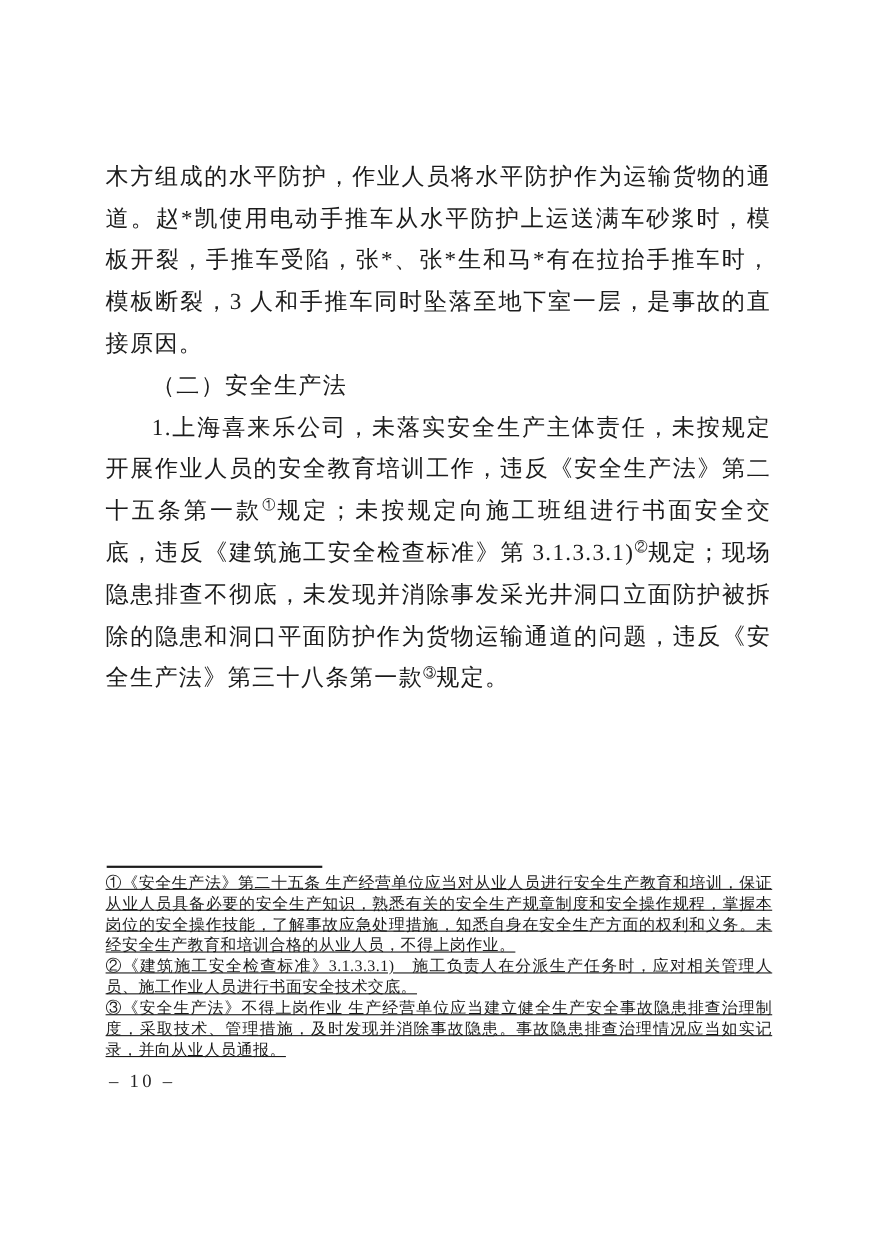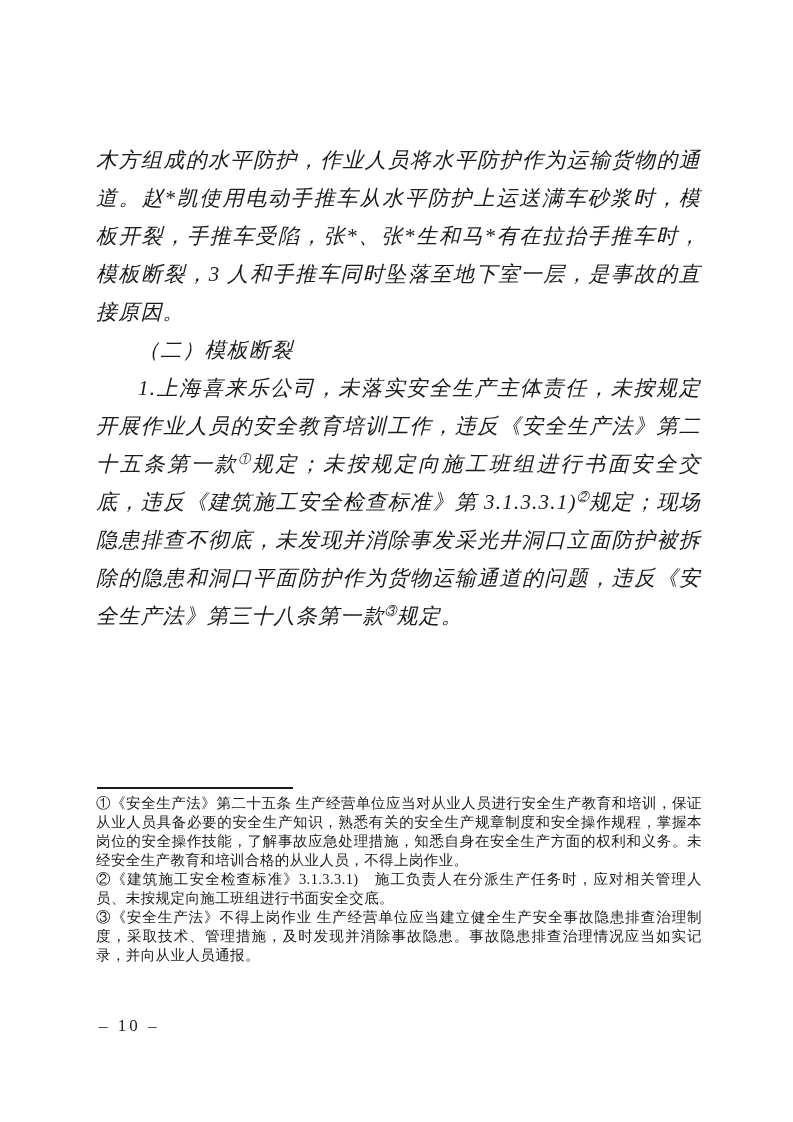--- a/index.html
+++ b/index.html
@@ -24,21 +24,20 @@
     top: 141px;
     width: 605px;
   }
   .para {
     margin: 0;
     font-size: 21px;
     line-height: 38px;
     letter-spacing: 1.2px;
     text-align: justify;
     word-break: break-all;
-    font-style: italic;
   }
   .para.indent { text-indent: 2em; }
   .para sup {
     font-size: 12px;
     line-height: 0;
     vertical-align: super;
     letter-spacing: 0;
   }
   .footnote-sep {
     position: absolute;
@@ -54,44 +53,45 @@
     top: 794px;
     width: 606px;
   }
   .fn {
     margin: 0;
     font-size: 14.5px;
     line-height: 19px;
     letter-spacing: 0.4px;
     text-align: justify;
     word-break: break-all;
+    text-decoration: underline;
   }
   .page-number {
     position: absolute;
     left: 99px;
-    top: 1016px;
+    top: 973px;
     font-size: 17px;
     letter-spacing: 3px;
     color: #222222;
   }
 </style>
 </head>
 <body>
 
 <div class="sheet">
 
   <main class="content">
     <p class="para"><span>木方组成的水平防护，作业人员将水平防护作为运输货物的通道。赵*凯使用电动手推车从水平防护上运送满车砂浆时，模板开裂，手推车受陷，张*、张*生和马*有在拉抬手推车时，模板断裂，3 人和手推车同时坠落至地下室一层，是事故的直接原因。</span></p>
-    <p class="para indent"><span>（二）模板断裂</span></p>
+    <p class="para indent"><span>（二）安全生产法</span></p>
     <p class="para indent"><span>1.上海喜来乐公司，未落实安全生产主体责任，未按规定开展作业人员的安全教育培训工作，违反《安全生产法》第二十五条第一款</span><sup>①</sup><span>规定；未按规定向施工班组进行书面安全交底，违反《建筑施工安全检查标准》第 3.1.3.3.1)</span><sup>②</sup><span>规定；现场隐患排查不彻底，未发现并消除事发采光井洞口立面防护被拆除的隐患和洞口平面防护作为货物运输通道的问题，违反《安全生产法》第三十八条第一款</span><sup>③</sup><span>规定。</span></p>
   </main>
 
   <div class="footnote-sep"></div>
 
   <section class="footnotes">
     <p class="fn">①《安全生产法》第二十五条 生产经营单位应当对从业人员进行安全生产教育和培训，保证从业人员具备必要的安全生产知识，熟悉有关的安全生产规章制度和安全操作规程，掌握本岗位的安全操作技能，了解事故应急处理措施，知悉自身在安全生产方面的权利和义务。未经安全生产教育和培训合格的从业人员，不得上岗作业。</p>
-    <p class="fn">②《建筑施工安全检查标准》3.1.3.3.1)　施工负责人在分派生产任务时，应对相关管理人员、未按规定向施工班组进行书面安全交底。</p>
+    <p class="fn">②《建筑施工安全检查标准》3.1.3.3.1)　施工负责人在分派生产任务时，应对相关管理人员、施工作业人员进行书面安全技术交底。</p>
     <p class="fn">③《安全生产法》不得上岗作业 生产经营单位应当建立健全生产安全事故隐患排查治理制度，采取技术、管理措施，及时发现并消除事故隐患。事故隐患排查治理情况应当如实记录，并向从业人员通报。</p>
   </section>
 
   <div class="page-number">– 10 –</div>
 
 </div>
 
 </body></html>

